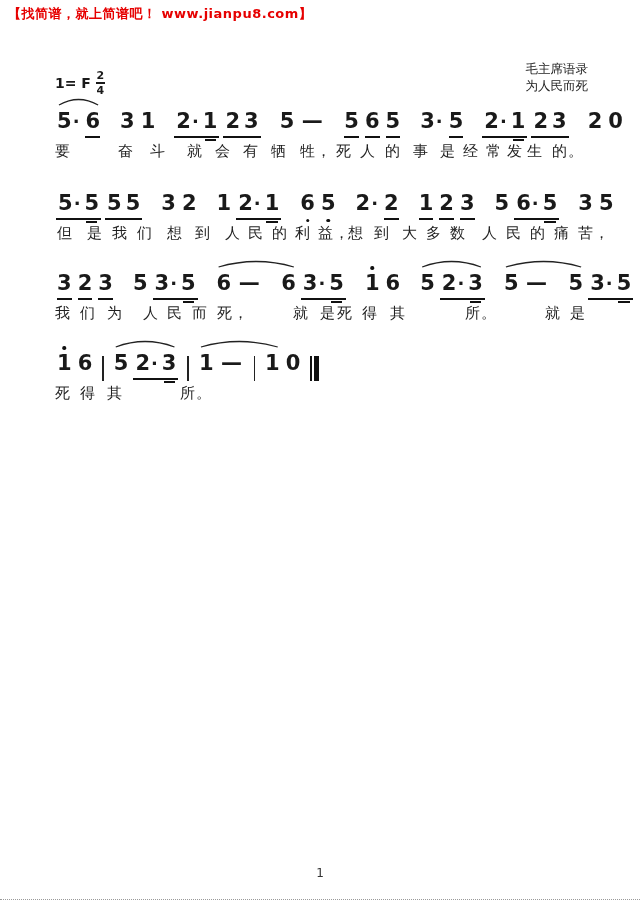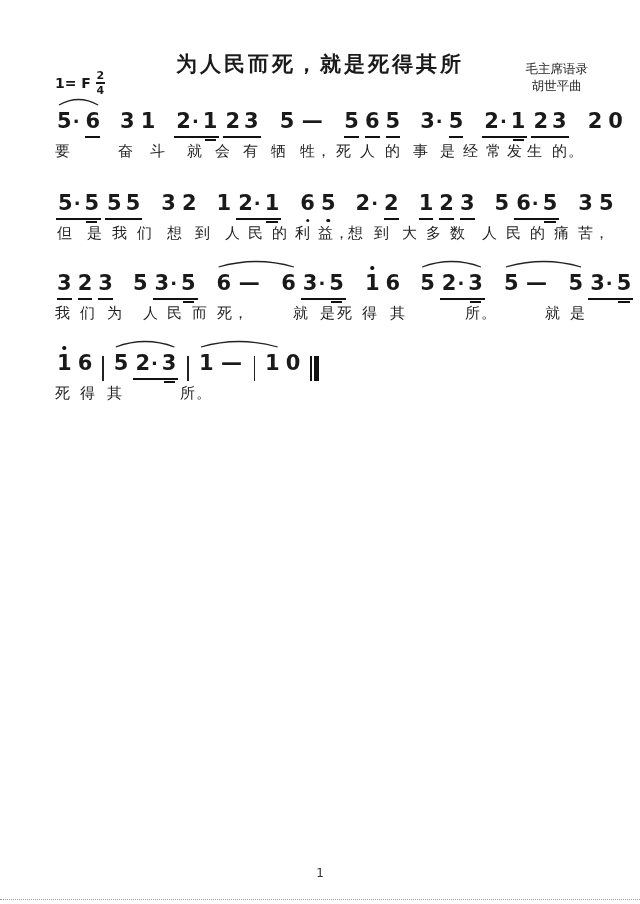--- a/index.html
+++ b/index.html
@@ -50,24 +50,24 @@
   .lyricsrow{position:relative;height:22px;margin-top:4px;}
   .lyric{position:absolute;top:0;font-size:15px;color:#1f1f1f;white-space:nowrap;}
   .slurs{position:absolute;left:0;top:0;width:590px;height:90px;pointer-events:none;overflow:visible;}
   .page-number{position:absolute;left:0;right:0;top:866px;text-align:center;font-size:12px;color:#333;}
   .bottom-rule{position:absolute;left:0;right:0;bottom:4px;border-top:1.5px dotted #9a9a9a;}
 </style>
 </head>
 <body>
 
 <div id="sheet">
-  <h1 class="song-title">为人民而死，就是死得其所</h1>
+  <div class="site-notice" style="color: rgb(230, 0, 0);">【找简谱，就上简谱吧！ www.jianpu8.com】</div>
   <div class="credits">
     <div>毛主席语录</div>
-    <div>胡世平曲</div>
+    <div>为人民而死</div>
   </div>
   <div class="keysig">
     <span>1= F</span>
     <span class="timesig">
       <span>2</span>
       <span class="tsline"></span>
       <span>4</span>
     </span>
   </div>
 

